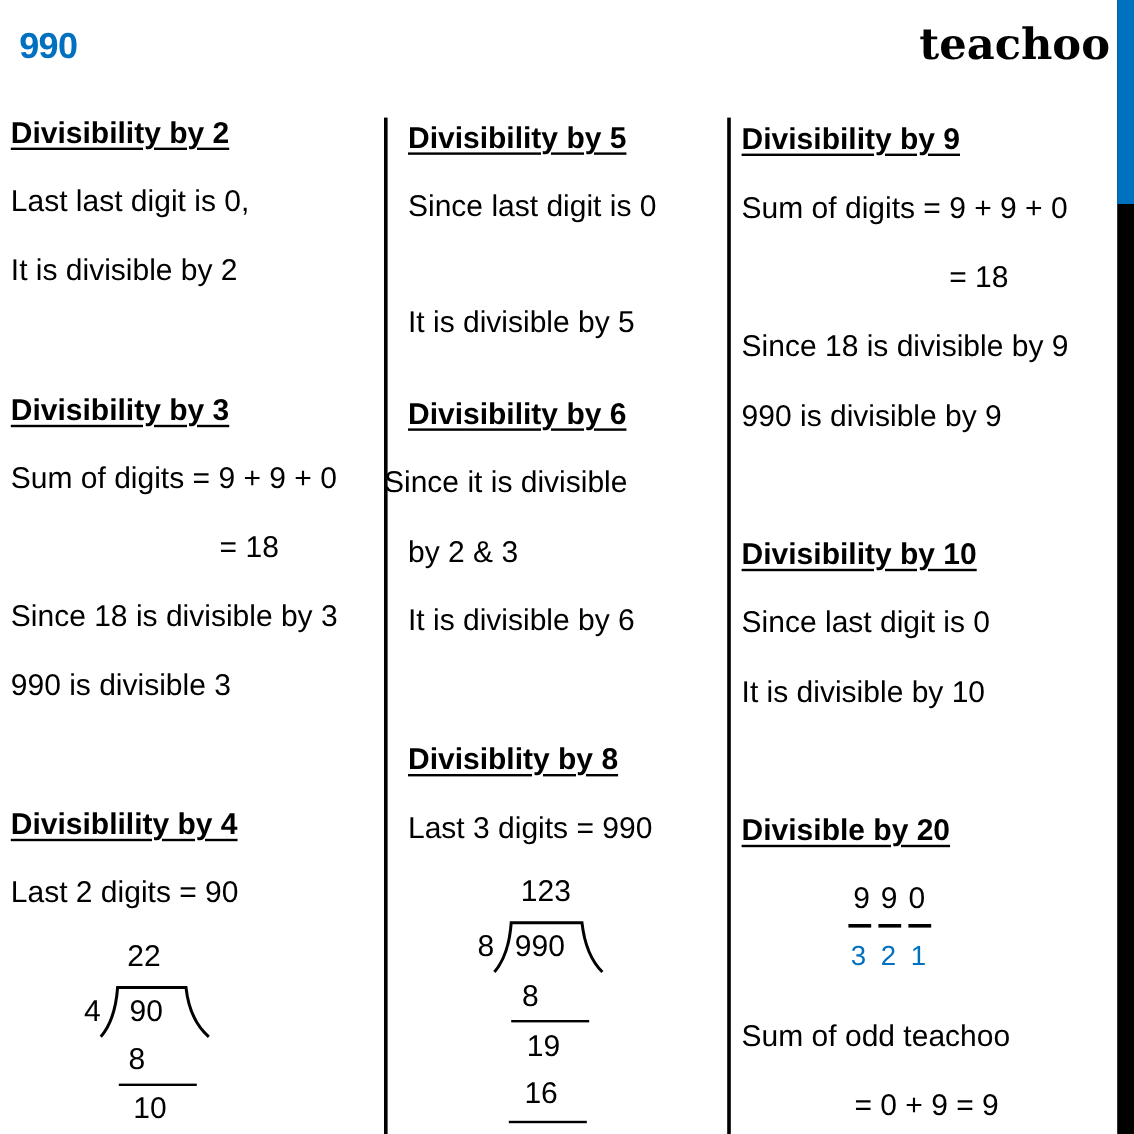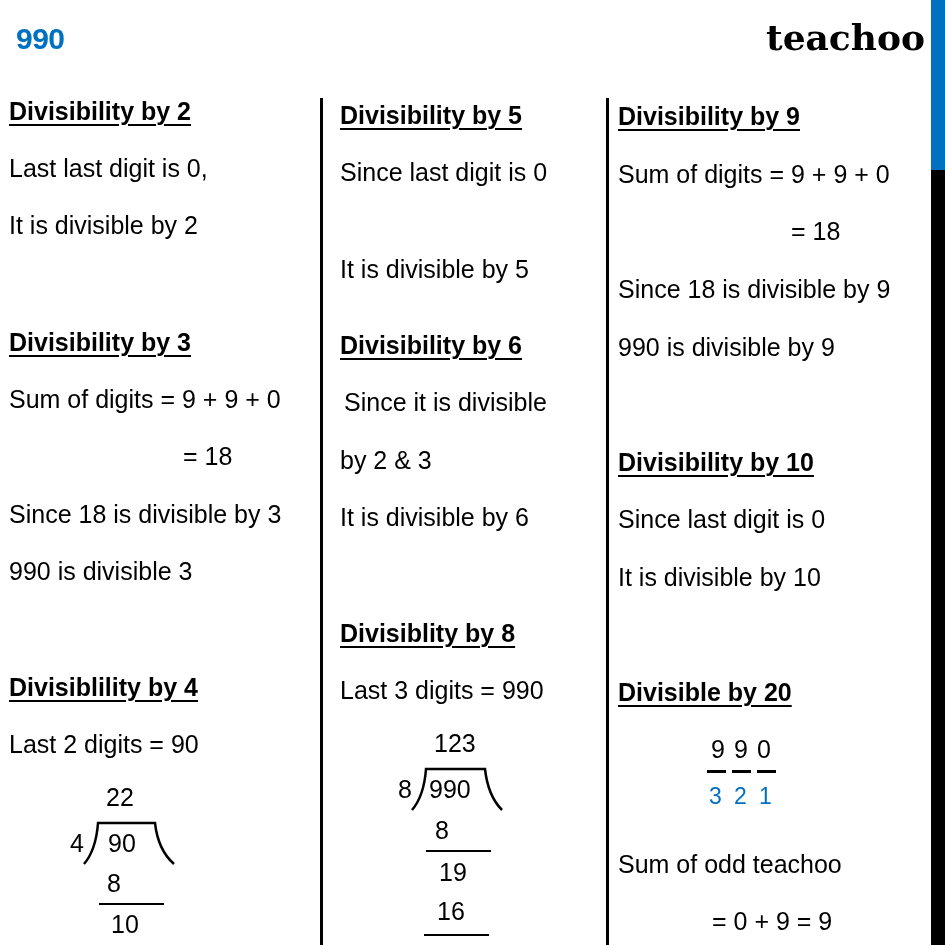--- a/index.html
+++ b/index.html
@@ -65,21 +65,21 @@
     <div class="abs txt" style="left:111px;top:909px;">10</div>
   </div>
 </div>
 
 <div>
   <div class="abs head" style="left:340px;top:100px;">Divisibility by 5</div>
   <div class="abs txt" style="left:340px;top:157px;">Since last digit is 0</div>
   <div class="abs txt" style="left:340px;top:214px;margin-top:40px;">It is divisible by 5</div>
 
   <div class="abs head" style="left:340px;top:330px;">Divisibility by 6</div>
-  <div class="abs txt" style="left:344px;top:387px;text-align:right;">Since it is divisible</div>
+  <div class="abs txt" style="left:320px;top:387px;text-align:right;">Since it is divisible</div>
   <div class="abs txt" style="left:340px;top:445px;">by 2 &amp; 3</div>
   <div class="abs txt" style="left:340px;top:502px;">It is divisible by 6</div>
 
   <div class="abs head" style="left:340px;top:618px;">Divisiblity by 8</div>
   <div class="abs txt" style="left:340px;top:675px;">Last 3 digits = 990</div>
 
   <div>
     <div class="abs txt" style="left:434px;top:728px;">123</div>
     <div class="abs txt" style="left:398px;top:774px;">8</div>
     <svg class="bracket" style="left:408px;top:766px;" width="100" height="50">

